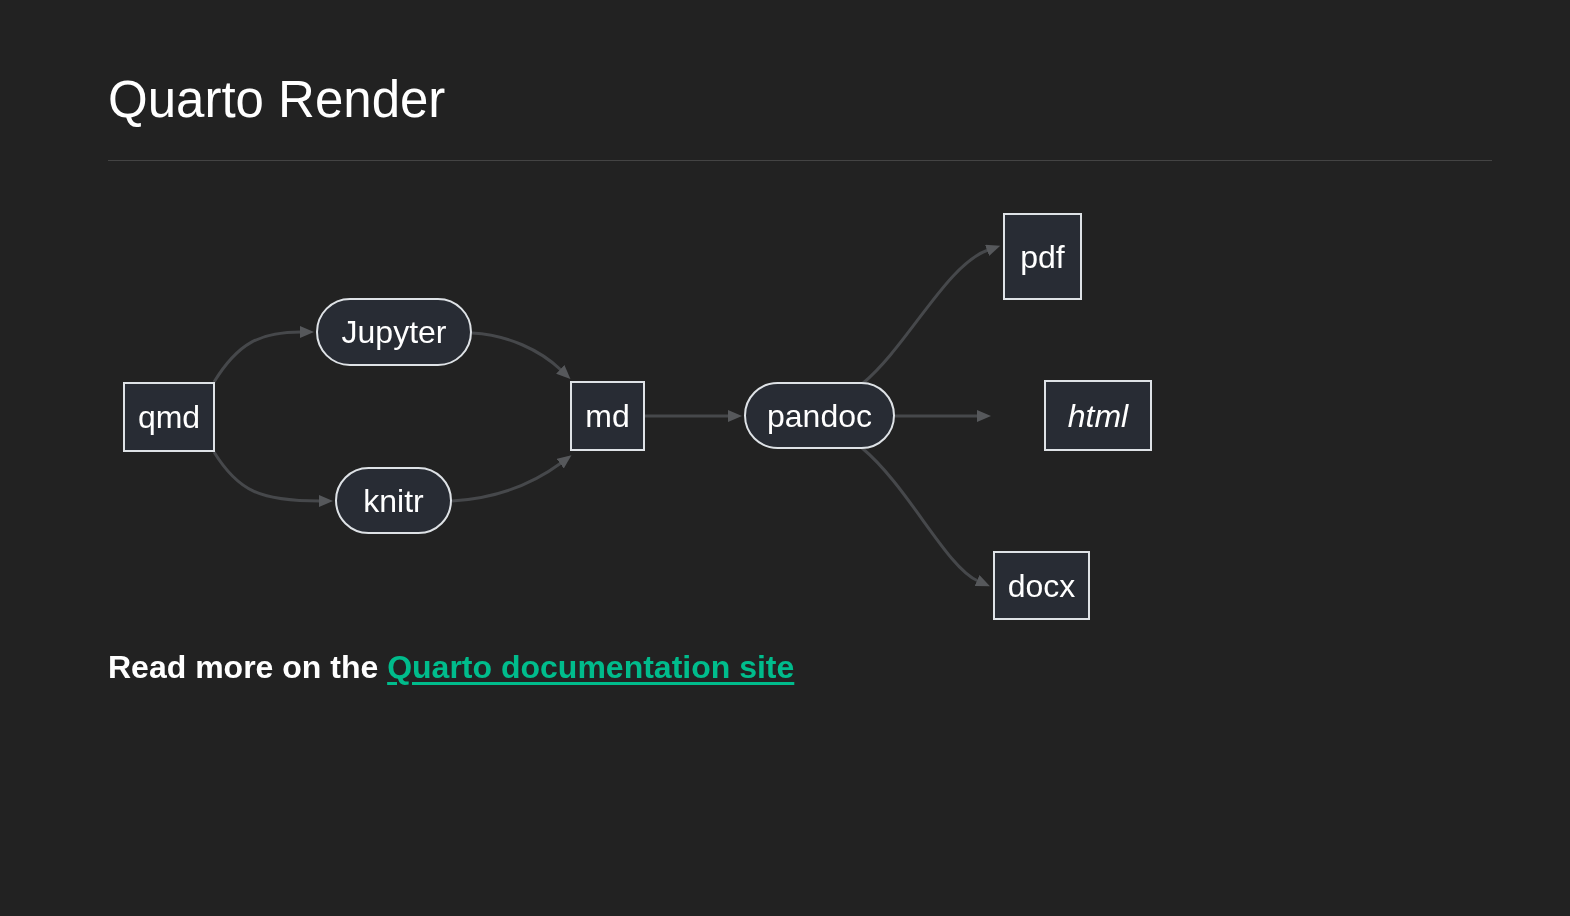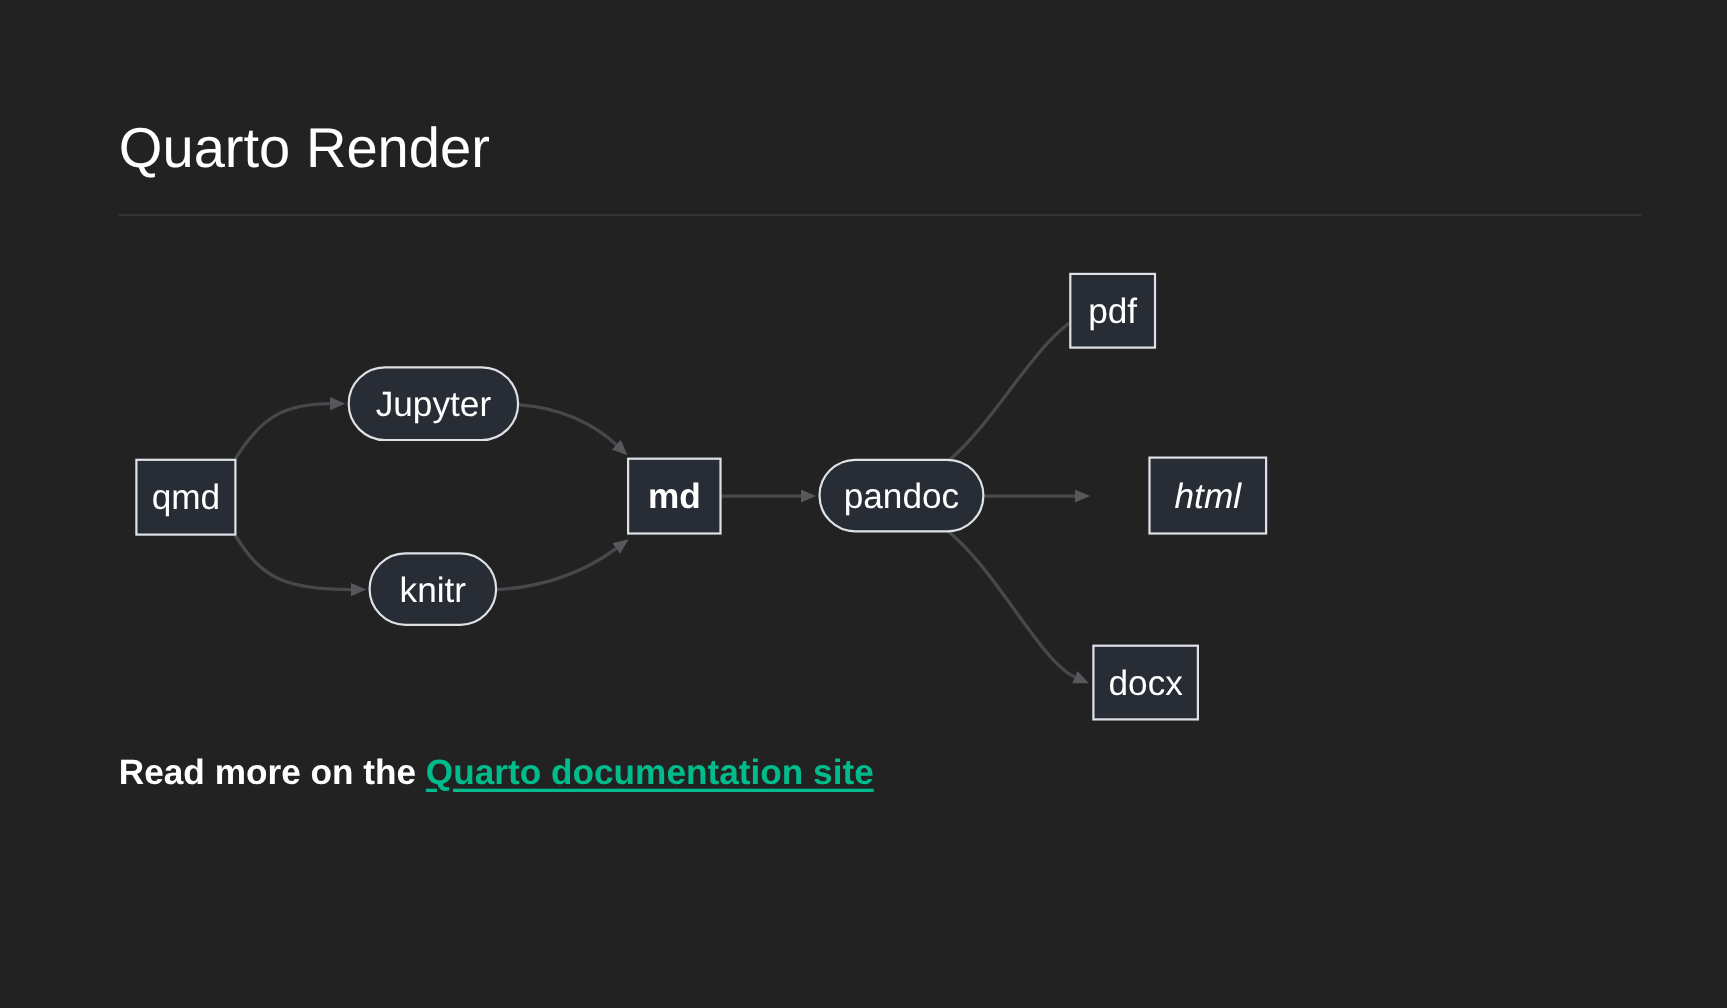--- a/index.html
+++ b/index.html
@@ -22,21 +22,21 @@
   .page{
     width:1570px;
     height:916px;
     overflow:hidden;
     background:var(--page-bg);
   }
   main{
     padding:0 78px 0 108px;
   }
   h1.title{
-    margin:104px 0 0 0;
+    margin:69px 0 0 0;
     font-size:51px;
     font-weight:500;
     line-height:1.2;
     color:var(--text-color);
     letter-spacing:0;
   }
   hr.title-rule{
     border:0;
     border-top:1px solid var(--hr-color);
     margin:30px 0 0 0;
@@ -117,29 +117,29 @@
       </div>
 
       <div class="node stadium" style="left:227px;top:284px;width:117px;height:67px;">
         <span>knitr</span>
       </div>
 
       <div class="node stadium" style="left:208px;top:115px;width:156px;height:68px;">
         <span>Jupyter</span>
       </div>
 
-      <div class="node rect" style="left:462px;top:198px;width:86px;height:70px;font-weight:bold;">
+      <div class="node rect" style="left:462px;top:198px;width:75px;height:70px;">
         <span>md</span>
       </div>
 
       <div class="node stadium" style="left:636px;top:199px;width:151px;height:67px;align-items:center;">
         <span>pandoc</span>
       </div>
 
-      <div class="node rect" style="left:864px;top:30px;width:79px;height:69px;">
+      <div class="node rect" style="left:895px;top:30px;width:79px;height:87px;">
         <span>pdf</span>
       </div>
 
       <div class="node rect" style="left:936px;top:197px;width:108px;height:71px;font-style:italic;">
         <span>html</span>
       </div>
 
       <div class="node rect" style="left:885px;top:368px;width:97px;height:69px;">
         <span>docx</span>
       </div>

